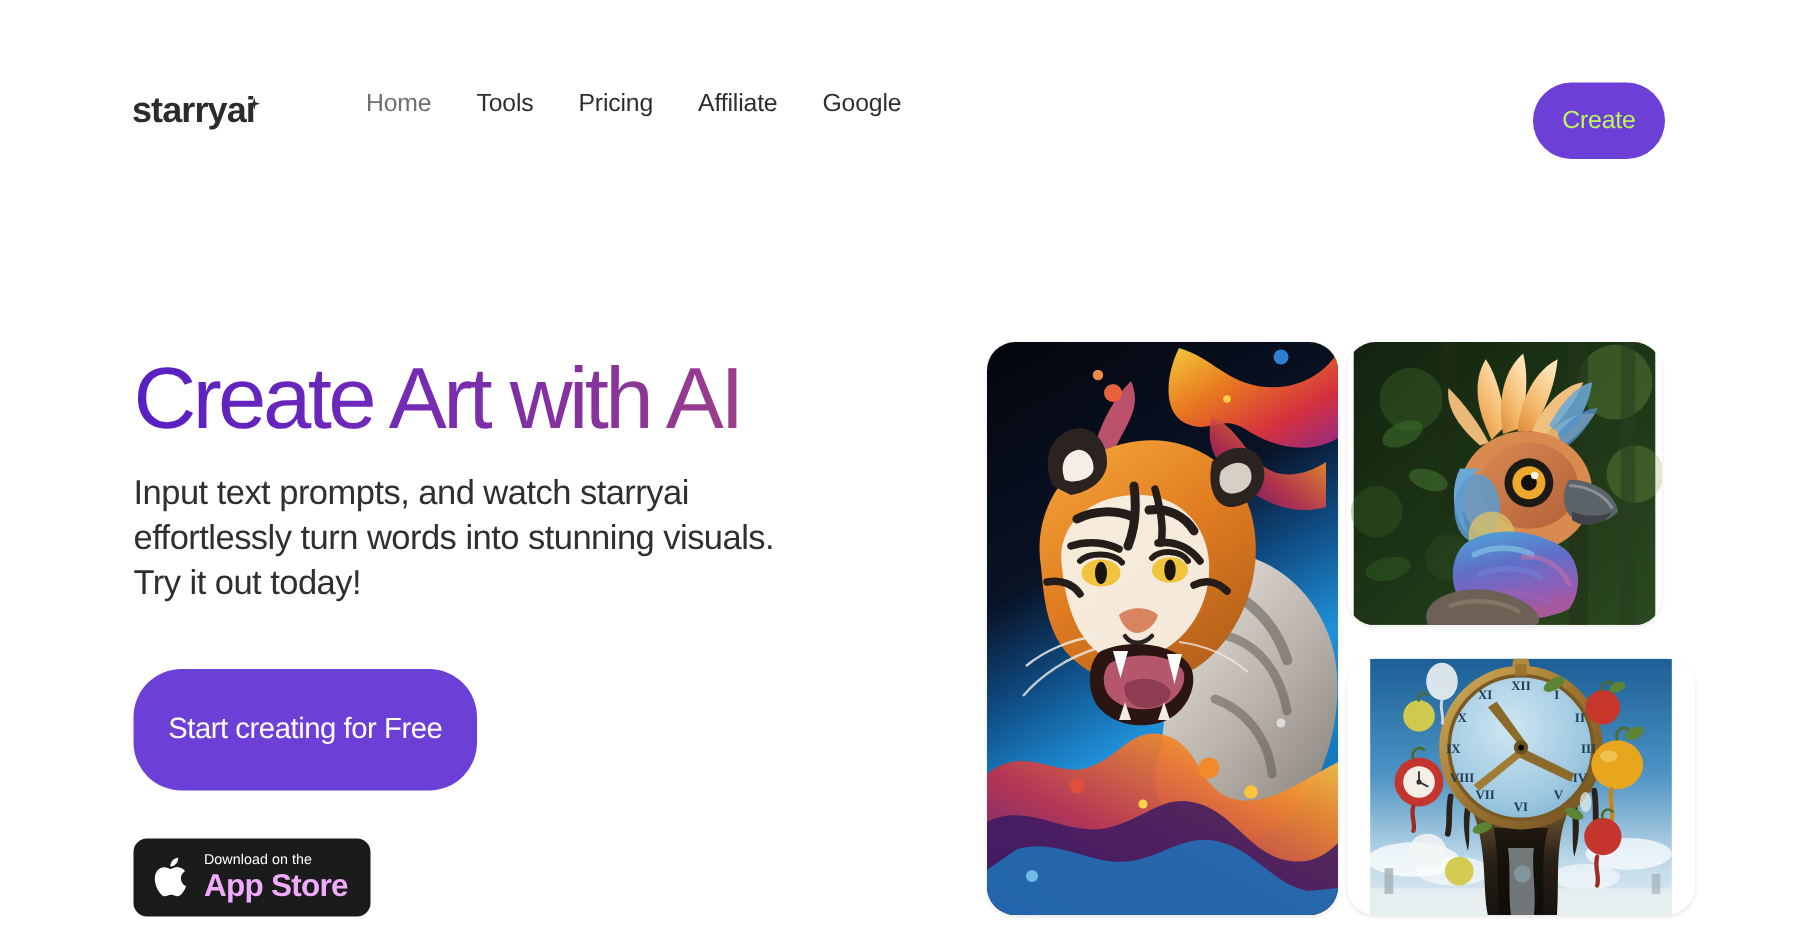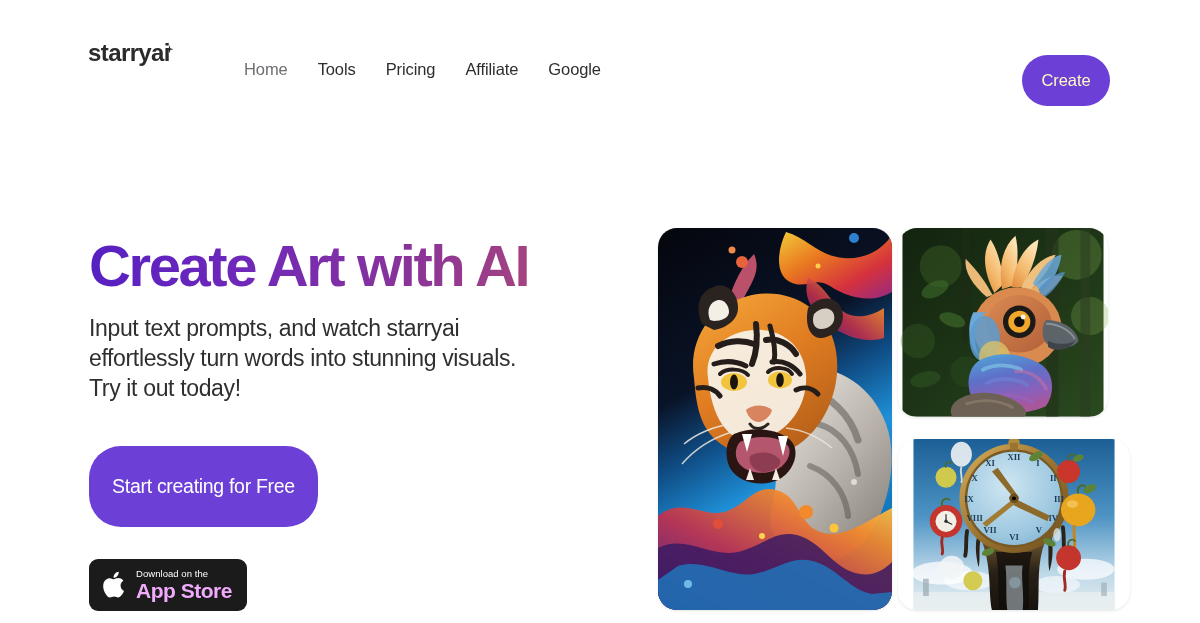--- a/index.html
+++ b/index.html
@@ -30,21 +30,21 @@
     top: 0; left: 0;
     width: 1200px;
     height: 130px;
     display: flex;
     align-items: flex-start;
   }
 
   .logo {
     position: absolute;
     left: 88px;
-    top: 41px;
+    top: 62px;
     font-size: 24px;
     font-weight: bold;
     letter-spacing: -0.6px;
     color: #2b2b2d;
     line-height: 1;
     display: inline-block;
   }
   .logo-sparkle {
     position: absolute;
     right: -4px;
@@ -74,38 +74,38 @@
 
   .create-btn {
     position: absolute;
     right: 90px;
     top: 55px;
     width: 88px;
     height: 51px;
     border: none;
     border-radius: 26px;
     background: #6c3fd6;
-    color: #fef9c3;
+    color: #bef264;
     font-family: "Liberation Sans", sans-serif;
     font-size: 16.5px;
     letter-spacing: -0.1px;
     cursor: pointer;
   }
 
   
   .hero-left {
     position: absolute;
     left: 89px;
     top: 236px;
     width: 520px;
   }
 
   .headline {
     font-size: 58px;
-    font-weight: bold;
+    font-weight: normal;
     line-height: 1.04;
     letter-spacing: -2.4px;
     background: linear-gradient(95deg, #5620c2 0%, #6f28b9 30%, #8a3499 62%, #a6447f 86%, #b04d78 100%);
     -webkit-background-clip: text;
     background-clip: text;
     color: transparent;
     -webkit-text-fill-color: transparent;
     white-space: nowrap;
   }
 

